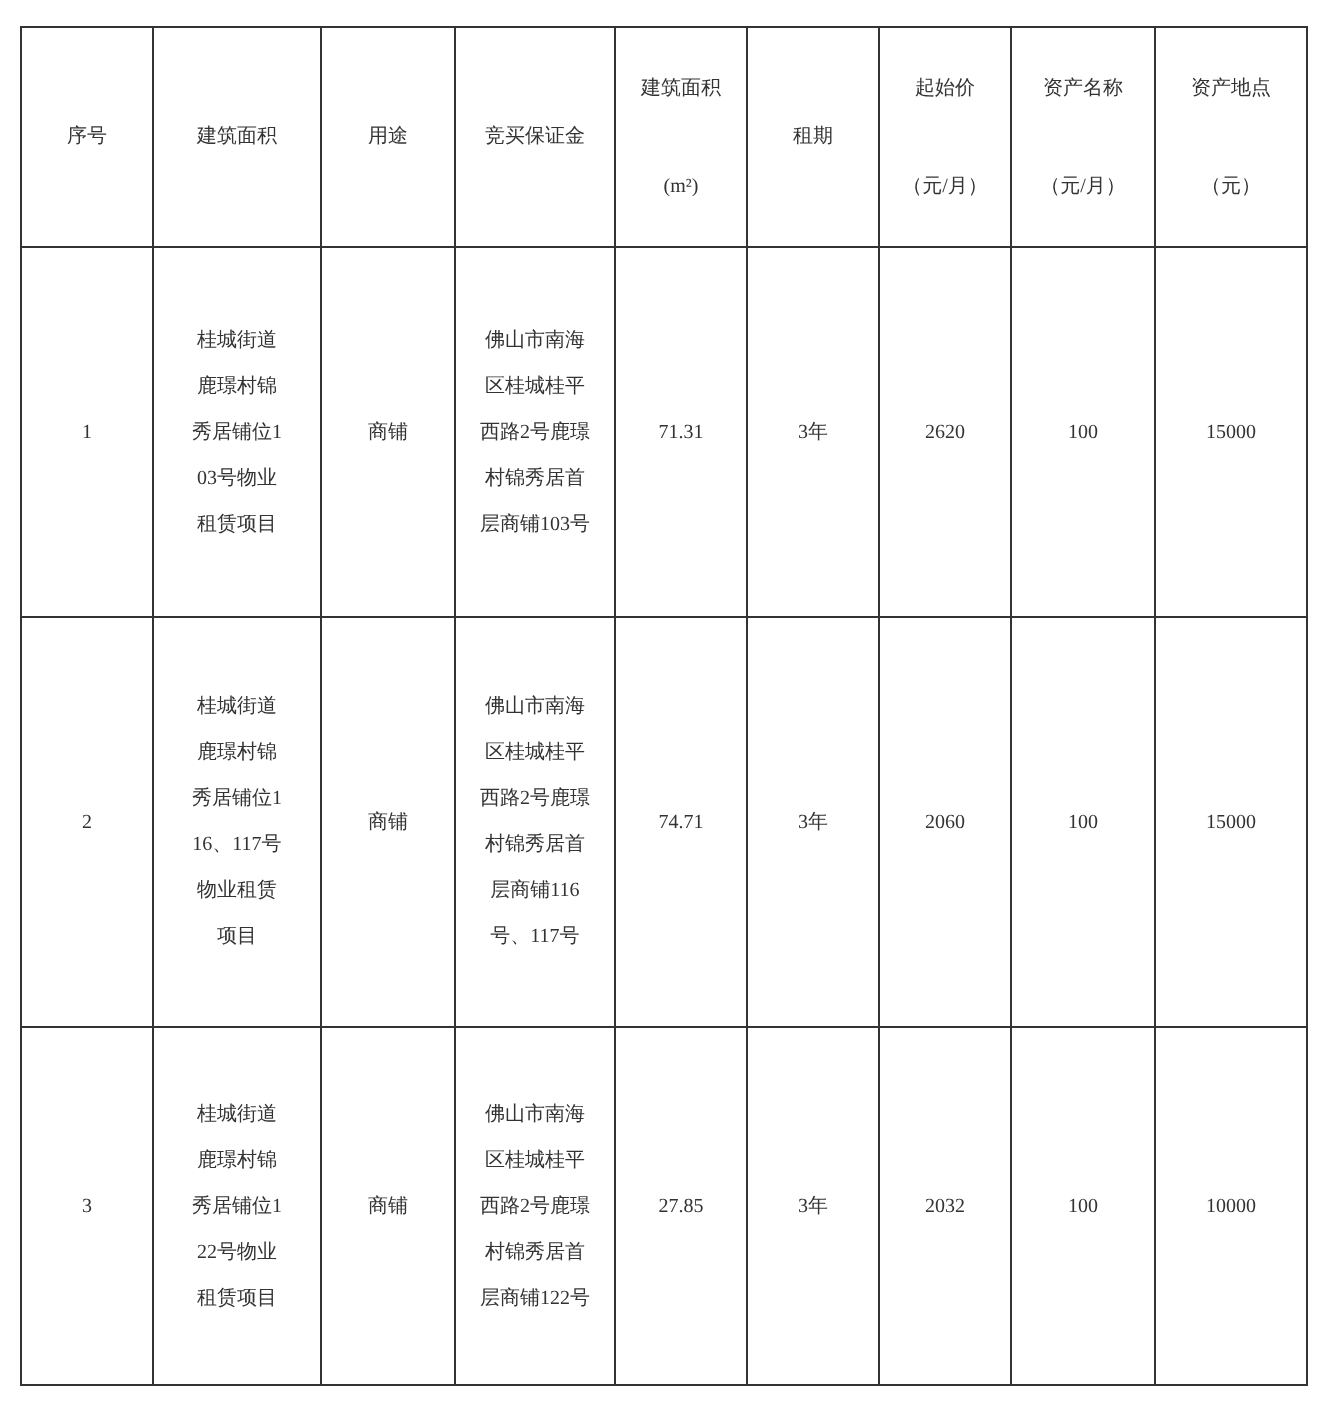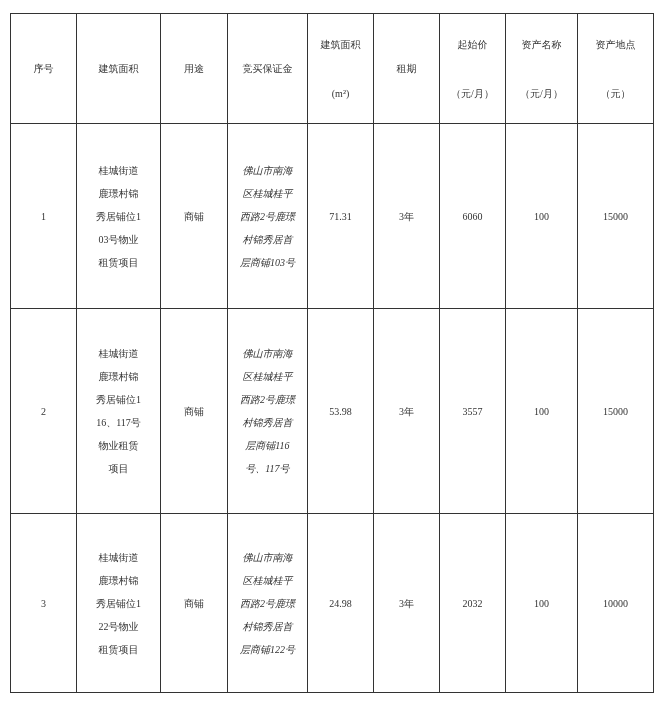--- a/index.html
+++ b/index.html
@@ -32,21 +32,21 @@
     font-size: 10px;
     font-weight: normal;
     line-height: 23px;
     text-align: center;
     vertical-align: middle;
     padding: 2px 6px;
     word-break: break-all;
     overflow: hidden;
   }
   .asset-table td.c-name { padding: 2px 18px; }
-  .asset-table td.c-loc  { padding: 2px 10px; font-style: italic; }
+  .asset-table td.c-loc  { padding: 2px 10px; }
 
   tr.r-head { height: 110px; }
   tr.r-1    { height: 185px; }
   tr.r-2    { height: 205px; }
   tr.r-3    { height: 179px; }
 
   .hdr-unit {
     max-width: 44px;
     margin: 26px auto 0 auto;
   }
@@ -103,43 +103,43 @@
       </th>
     </tr>
 
     <tr class="r-1">
       <td>1</td>
       <td class="c-name">桂城街道鹿璟村锦秀居铺位103号物业租赁项目</td>
       <td>商铺</td>
       <td class="c-loc">佛山市南海区桂城桂平西路2号鹿璟村锦秀居首层商铺103号</td>
       <td>71.31</td>
       <td>3年</td>
-      <td>6060</td>
+      <td>2620</td>
       <td>100</td>
       <td>15000</td>
     </tr>
 
     <tr class="r-2">
       <td>2</td>
       <td class="c-name">桂城街道鹿璟村锦秀居铺位116、117号物业租赁项目</td>
       <td>商铺</td>
       <td class="c-loc">佛山市南海区桂城桂平西路2号鹿璟村锦秀居首层商铺116号、117号</td>
-      <td>53.98</td>
+      <td>74.71</td>
       <td>3年</td>
-      <td>3557</td>
+      <td>2060</td>
       <td>100</td>
       <td>15000</td>
     </tr>
 
     <tr class="r-3">
       <td>3</td>
       <td class="c-name">桂城街道鹿璟村锦秀居铺位122号物业租赁项目</td>
       <td>商铺</td>
       <td class="c-loc">佛山市南海区桂城桂平西路2号鹿璟村锦秀居首层商铺122号</td>
-      <td>24.98</td>
+      <td>27.85</td>
       <td>3年</td>
       <td>2032</td>
       <td>100</td>
       <td>10000</td>
     </tr>
   </tbody>
     </table>
 </div>
 
 </body></html>

